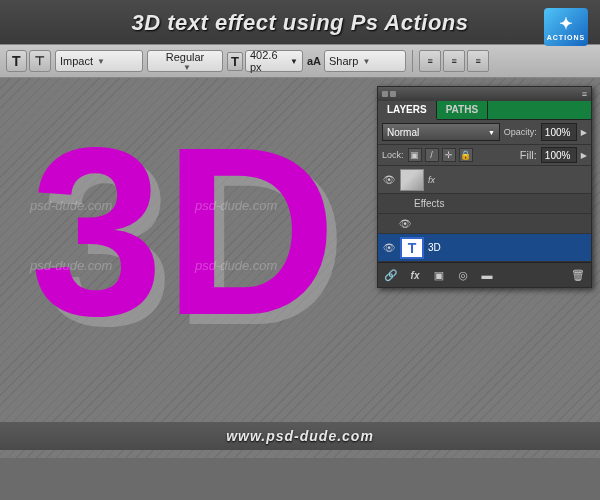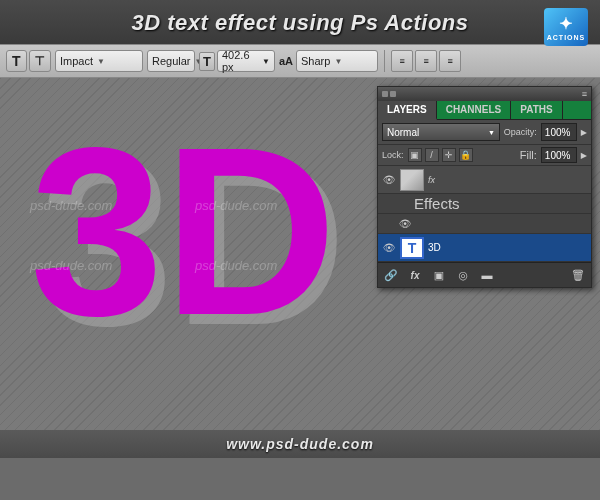--- a/index.html
+++ b/index.html
@@ -394,21 +394,21 @@
       font-size: 10px;
       flex: 1;
     }
     .fx-icon {
       color: #ccc;
       font-size: 9px;
       font-style: italic;
     }
     .sub-label {
       color: #ccc;
-      font-size: 15px;
+      font-size: 10px;
       flex: 1;
     }
 
     
     #panel-bottom {
       display: flex;
       align-items: center;
       background: #3a3a3a;
       padding: 3px 4px;
       gap: 6px;
@@ -421,21 +421,21 @@
       width: 18px;
       height: 18px;
       display: flex;
       align-items: center;
       justify-content: center;
     }
 
     
     #footer {
       position: absolute;
-      bottom: 0;
+      bottom: 8px;
       width: 100%;
       text-align: center;
       padding: 5px 0;
       background: linear-gradient(180deg, #5a5a5a, #4a4a4a);
     }
     #footer span {
       font-size: 14px;
       font-style: italic;
       font-weight: bold;
       color: #e8e8e8;
@@ -460,21 +460,21 @@
     <button class="tool-btn">
       <span style="font-size:12px; font-weight:bold; writing-mode:horizontal-tb;">⊤</span>
     </button>
   </div>
 
   <div class="tool-dropdown" style="width:88px;">
     <span>Impact</span>
     <span class="arrow">▼</span>
   </div>
 
-  <div class="tool-dropdown" style="width:48px;">
+  <div class="tool-dropdown" style="width:76px;flex-direction:column;">
     <span>Regular</span>
     <span class="arrow">▼</span>
   </div>
 
   <div style="display:flex;align-items:center;gap:2px;">
     <span style="font-size:13px; font-weight:bold; color:#222; border:1px solid #888; padding:1px 3px; background:linear-gradient(180deg,#d8d8d8,#b8b8b8); border-radius:2px;">T</span>
     <div class="font-size-input">
       <span>402.6 px</span>
       <span class="arrow">▼</span>
     </div>
@@ -522,23 +522,20 @@
       <div class="panel-titlebar-dots">
         <div class="panel-dot"></div>
         <div class="panel-dot"></div>
       </div>
       <span class="panel-menu-icon">≡</span>
     </div>
 
     <div id="layers-tabs">
       <div class="layer-tab active">
         <span>LAYERS</span>
-      </div>
-      <div class="layer-tab">
-        <span>CHANNELS</span>
       </div>
       <div class="layer-tab">
         <span>PATHS</span>
       </div>
     </div>
 
     <div id="blend-row">
       <div class="blend-dropdown">
         <span>Normal</span>
         <span class="arrow">▼</span>

